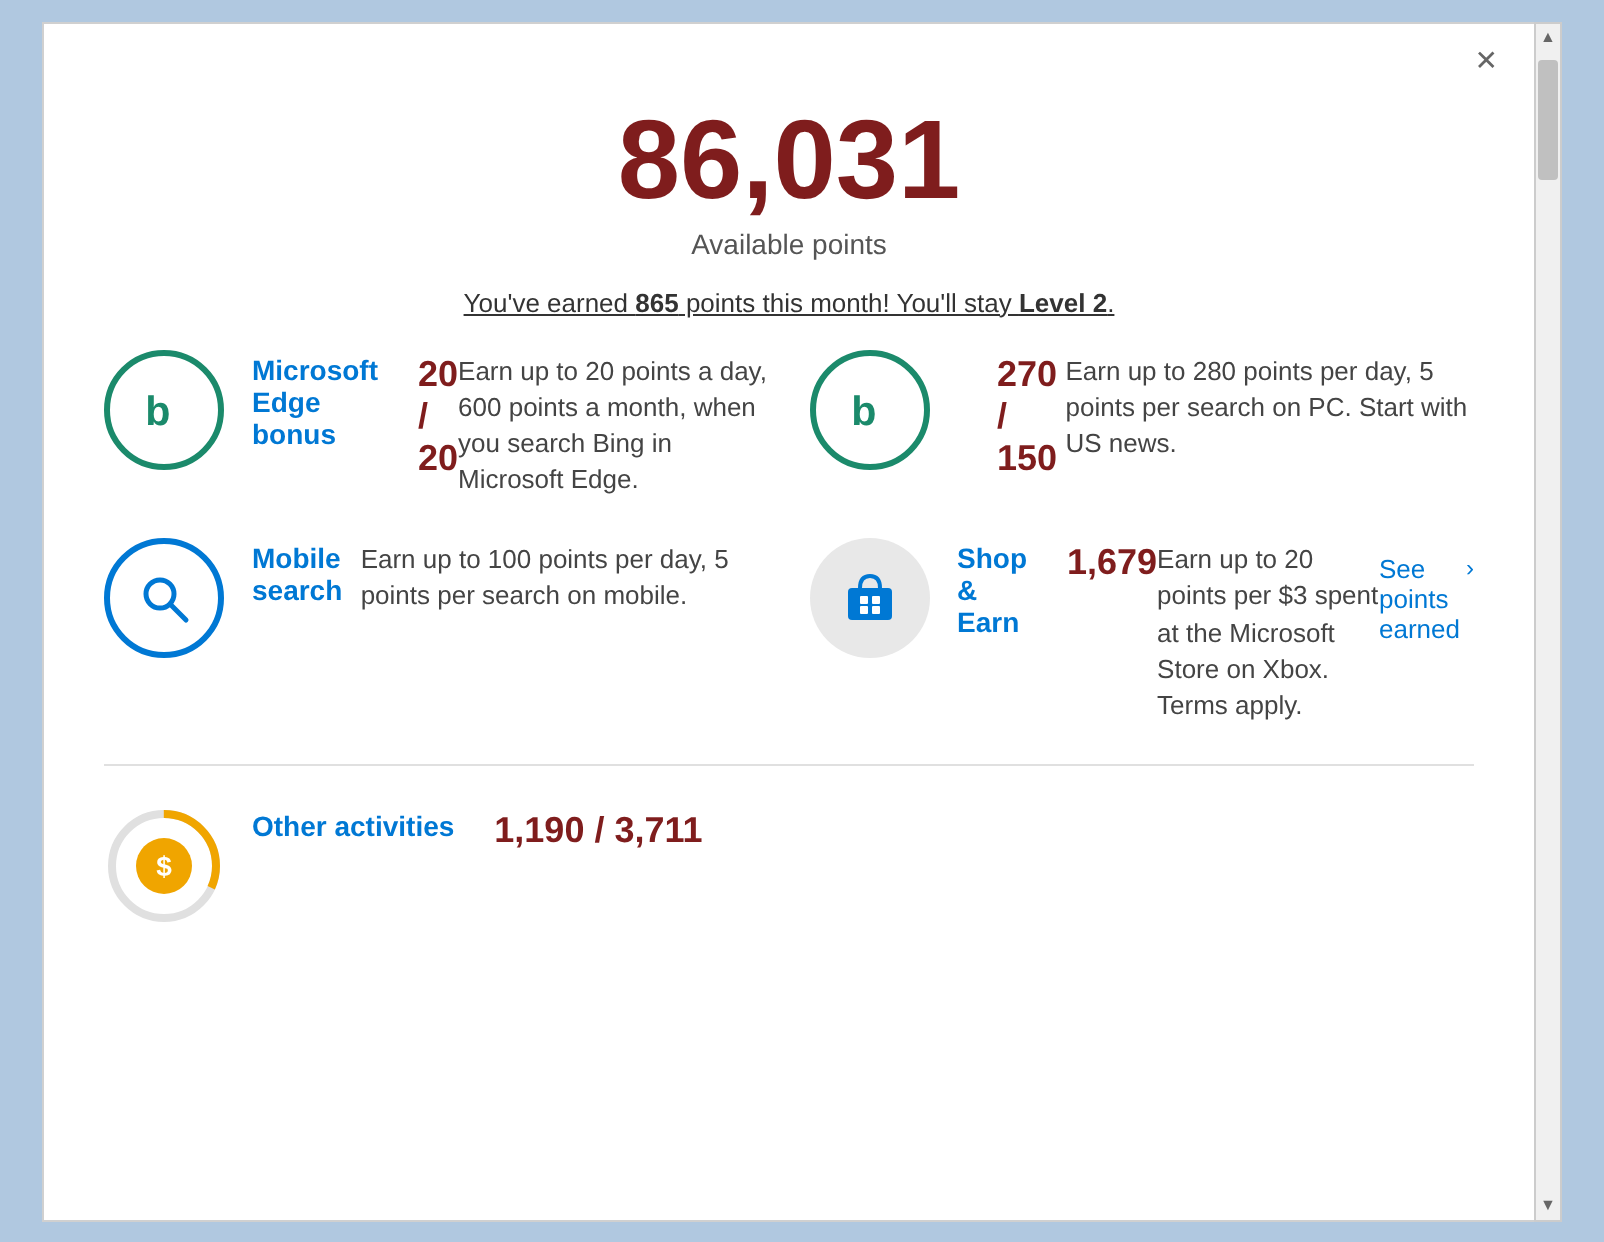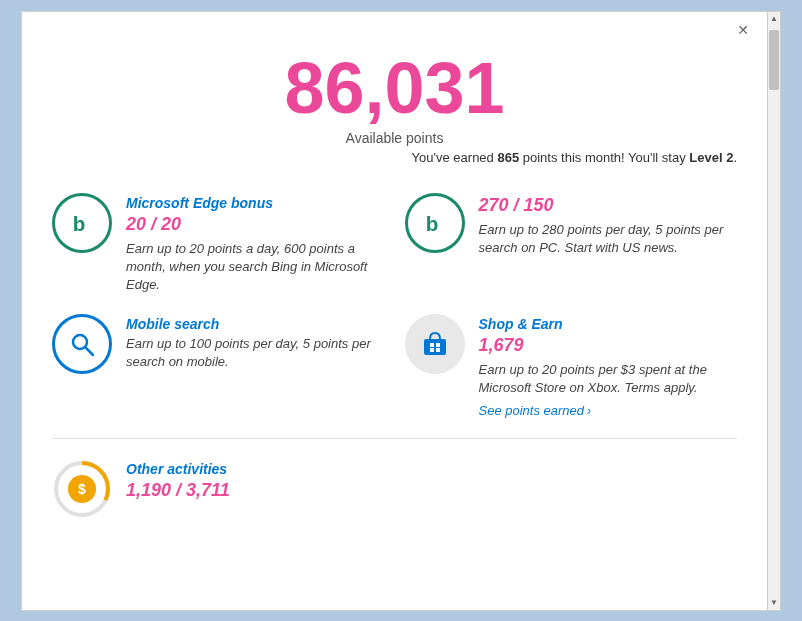--- a/index.html
+++ b/index.html
@@ -65,41 +65,42 @@
       top: 10px;
       right: 18px;
       font-size: 14px;
       color: #666;
       cursor: pointer;
       background: none;
       border: none;
     }
 
     .points-number {
-      font-size: 72px;
+      font-size: 56px;
       font-weight: 700;
       text-align: center;
-      color: #ec4899;
+      color: #7f1d1d;
       line-height: 1;
       margin-top: 10px;
     }
 
     .available-label {
       text-align: center;
       color: #555;
       font-size: 14px;
       margin-top: 6px;
-      margin-bottom: 4px;
+      margin-bottom: 14px;
     }
 
     .month-message {
-      text-align: right;
+      text-align: center;
       font-size: 13px;
       color: #333;
-      margin-bottom: 28px;
+      margin-bottom: 16px;
+      text-decoration: underline;
     }
 
     .month-message strong {
       font-weight: 700;
     }
 
     .cards-grid {
       display: grid;
       grid-template-columns: 1fr 1fr;
       gap: 20px 20px;
@@ -137,53 +138,53 @@
       border: none;
     }
 
     .bing-icon {
       width: 30px;
       height: 30px;
     }
 
     .card-content {
       display: flex;
-      flex-direction: column;
+      flex-direction: row;
       padding-top: 2px;
-      font-style: italic;
     }
 
     .card-title {
       color: #0078d4;
       font-size: 14px;
       font-weight: 600;
       text-decoration: none;
       margin-bottom: 3px;
     }
 
     .card-score {
       font-size: 18px;
       font-weight: 700;
-      color: #ec4899;
+      color: #7f1d1d;
       margin-bottom: 5px;
+      margin-left: 20px;
     }
 
     .card-desc {
       font-size: 13px;
       color: #444;
       line-height: 1.4;
     }
 
     .see-points-link {
       color: #0078d4;
       font-size: 13px;
       text-decoration: none;
       margin-top: 6px;
       display: inline-flex;
-      align-items: flex-end;
+      align-items: flex-start;
       gap: 3px;
       cursor: pointer;
     }
 
     .chevron-right {
       font-size: 12px;
     }
 
     .divider-line {
       border: none;

